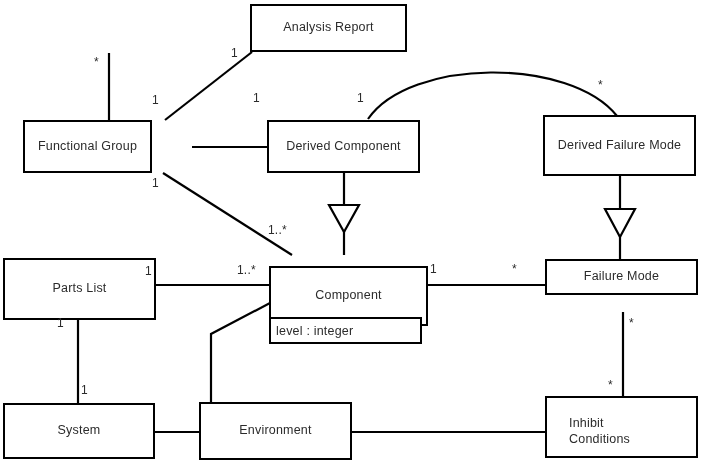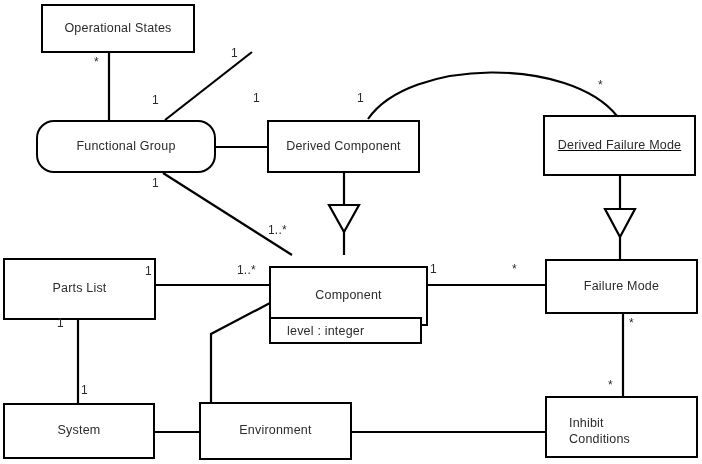--- a/index.html
+++ b/index.html
@@ -56,21 +56,21 @@
     position: absolute;
     box-sizing: border-box;
     border: 2px solid #000000;
     background: #ffffff;
     z-index: 2;
   }
   .uml-attr-text {
     display: block;
     font-size: 12.5px;
     color: #2b2b2b;
-    padding-left: 16px;
+    padding-left: 5px;
     padding-top: 5px;
     letter-spacing: 0.2px;
     white-space: nowrap;
   }
   .mult {
     position: absolute;
     font-size: 12px;
     color: #2b2b2b;
     z-index: 3;
     white-space: nowrap;
@@ -113,50 +113,50 @@
       <line x1="344" y1="173" x2="344" y2="205"></line>
       <line x1="344" y1="231" x2="344" y2="255"></line>
       <polygon points="344,232 329,205 359,205" fill="#ffffff" stroke="#000000" stroke-width="2.2"></polygon>
 
       <line x1="620" y1="176" x2="620" y2="209"></line>
       <line x1="620" y1="236" x2="620" y2="259"></line>
       <polygon points="620,237 605,209 635,209" fill="#ffffff" stroke="#000000" stroke-width="2.2"></polygon>
     </g>
   </svg>
 
-  <div class="uml-class" style="left:41px; top:4px; width:154px; height:49px;">
-    <div class="uml-name">Operational States</div>
-  </div>
-
-
-  <div class="uml-class" style="left:36px; top:120px; width:180px; height:53px;border-radius:18px;">
+
+  <div class="uml-class" style="left:250px; top:4px; width:157px; height:48px;">
+    <div class="uml-name">Analysis Report</div>
+  </div>
+
+  <div class="uml-class" style="left:23px; top:120px; width:129px; height:53px;">
     <div class="uml-name">Functional Group</div>
   </div>
 
   <div class="uml-class" style="left:267px; top:120px; width:153px; height:53px;">
     <div class="uml-name">Derived Component</div>
   </div>
 
-  <div class="uml-class" style="left:543px; top:115px; width:153px; height:61px;text-decoration:underline;">
+  <div class="uml-class" style="left:543px; top:115px; width:153px; height:61px;">
     <div class="uml-name">Derived Failure Mode</div>
   </div>
 
   <div class="uml-class" style="left:3px; top:258px; width:153px; height:62px;">
     <div class="uml-name">Parts List</div>
   </div>
 
   <div class="uml-class" style="left:269px; top:266px; width:159px; height:60px;">
     <div class="uml-name">Component</div>
   </div>
 
   <div class="uml-attrs" style="left:269px; top:317px; width:153px; height:27px;">
     <span class="uml-attr-text">level : integer</span>
   </div>
 
-  <div class="uml-class" style="left:545px; top:259px; width:153px; height:55px;">
+  <div class="uml-class" style="left:545px; top:259px; width:153px; height:36px;">
     <div class="uml-name">Failure Mode</div>
   </div>
 
   <div class="uml-class" style="left:3px; top:403px; width:152px; height:56px;">
     <div class="uml-name">System</div>
   </div>
 
   <div class="uml-class" style="left:199px; top:402px; width:153px; height:58px;">
     <div class="uml-name">Environment</div>
   </div>

